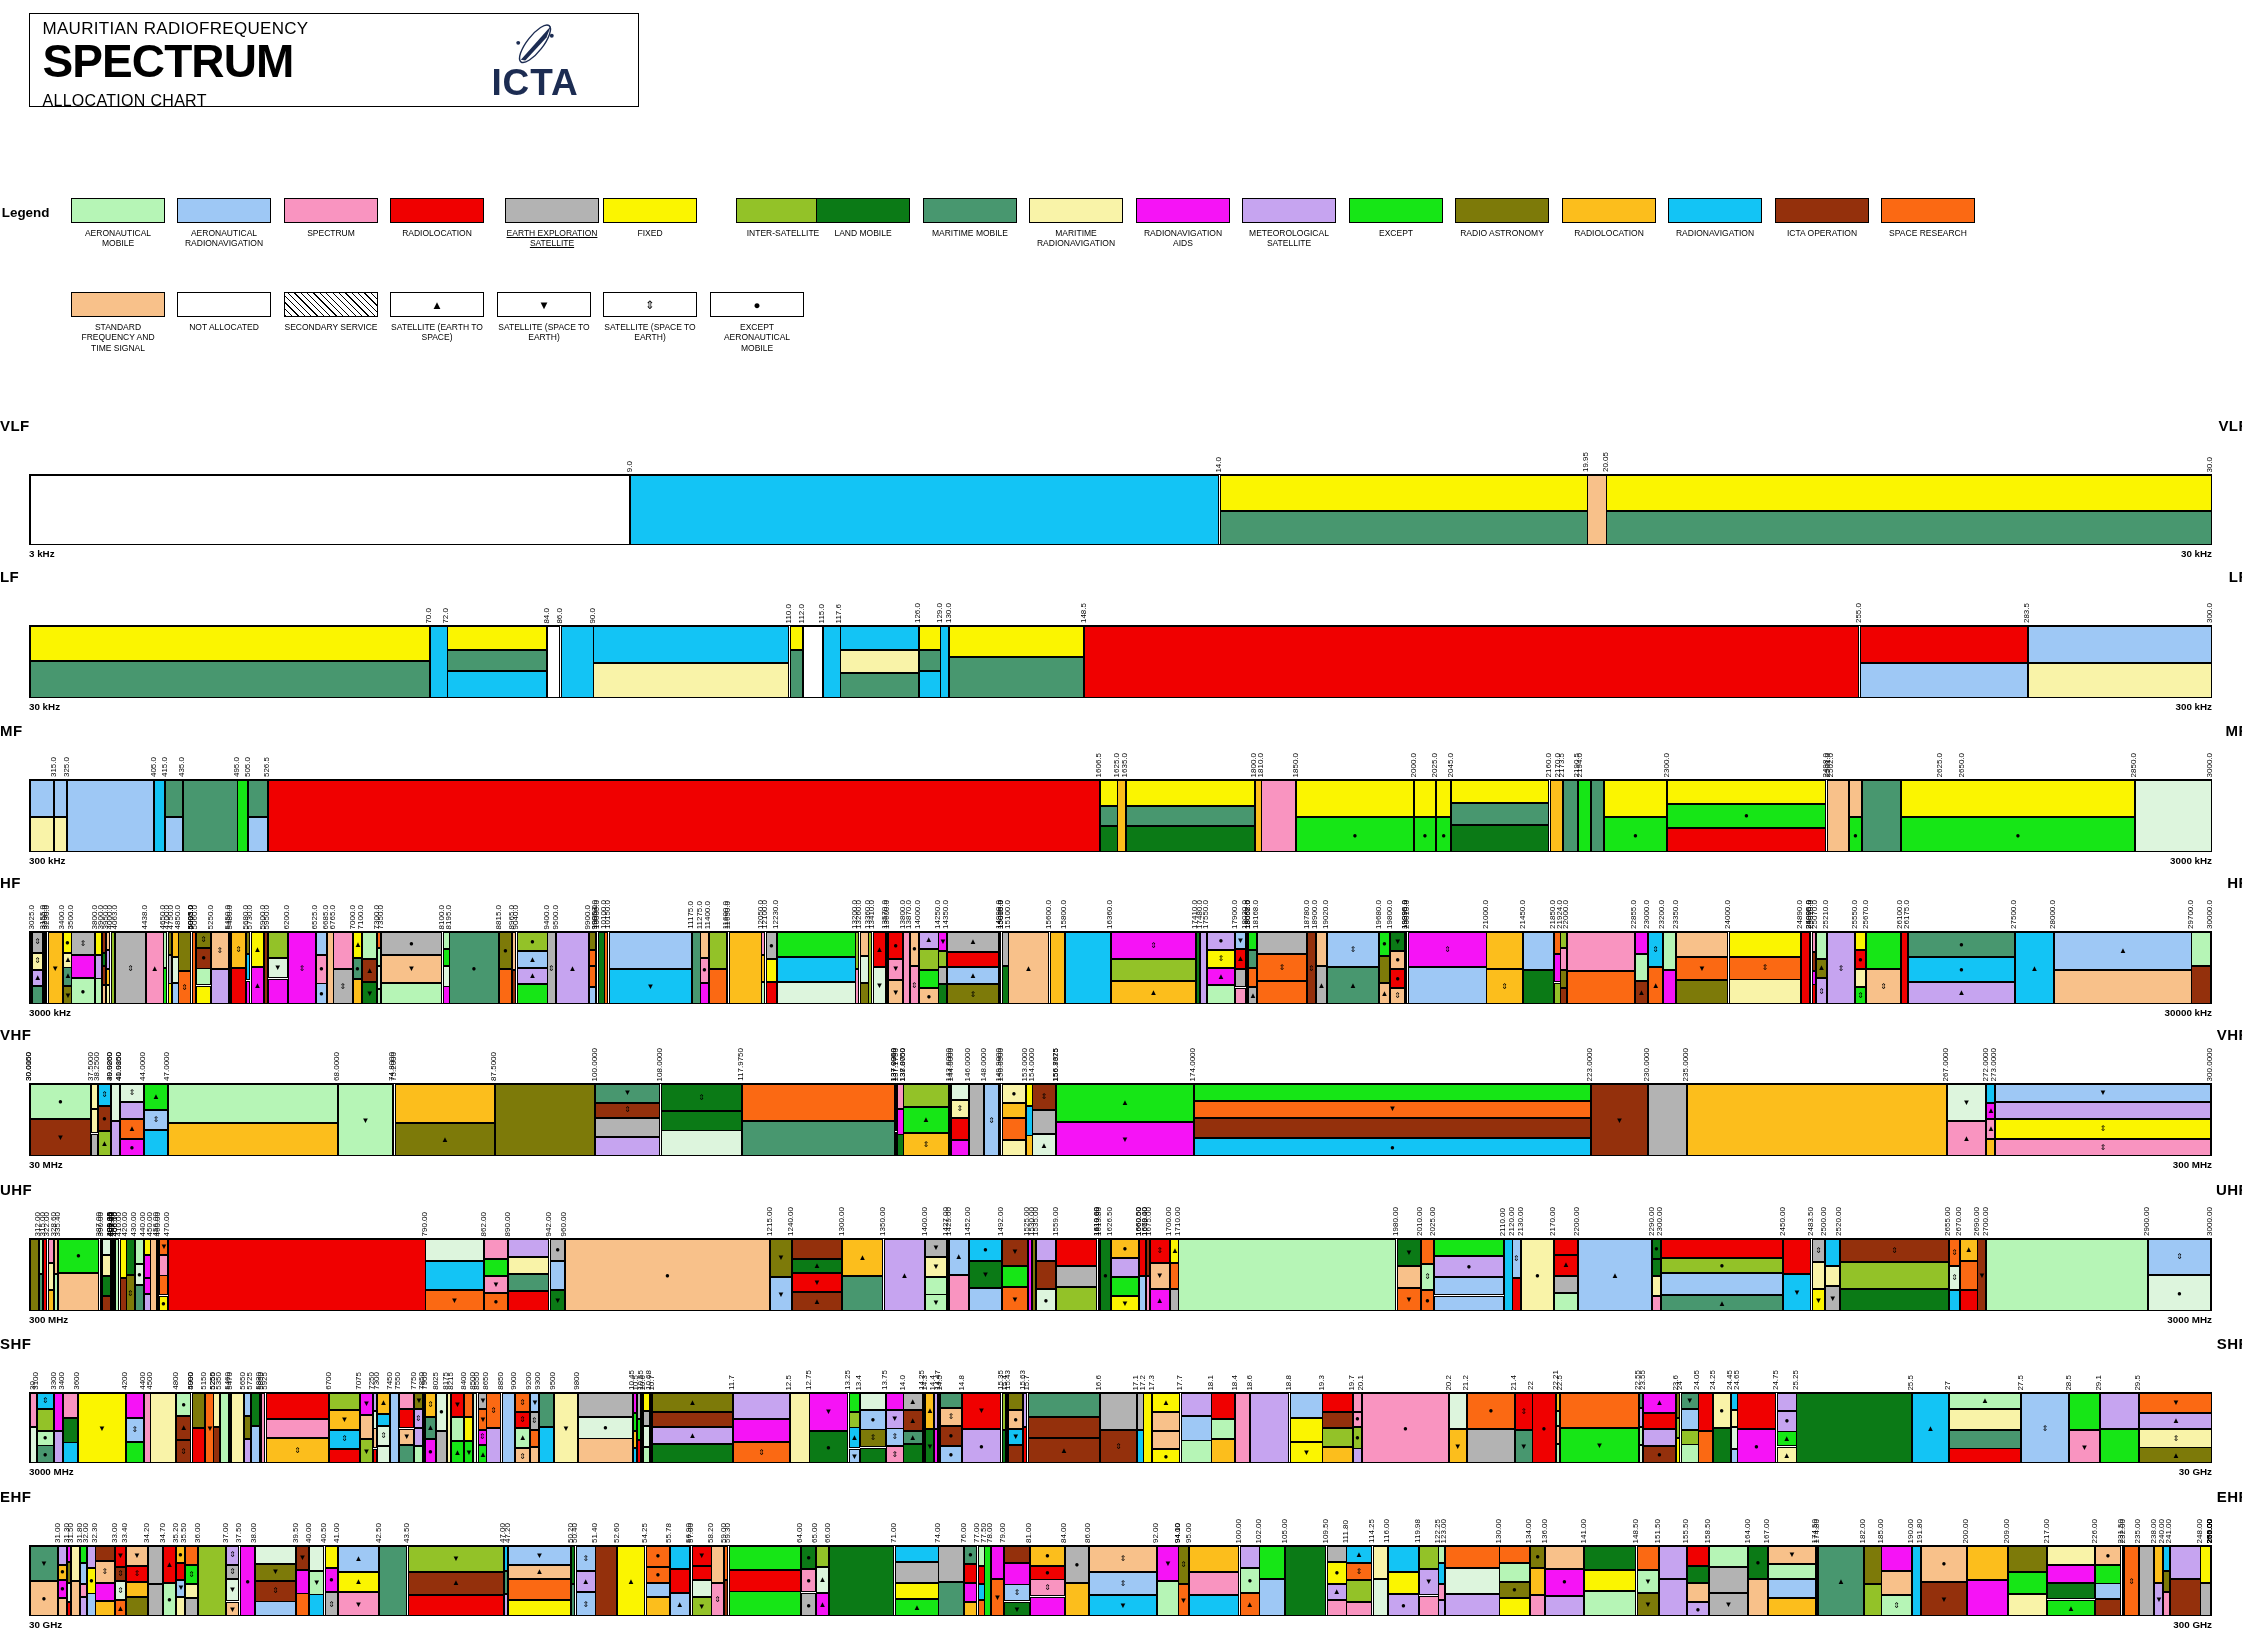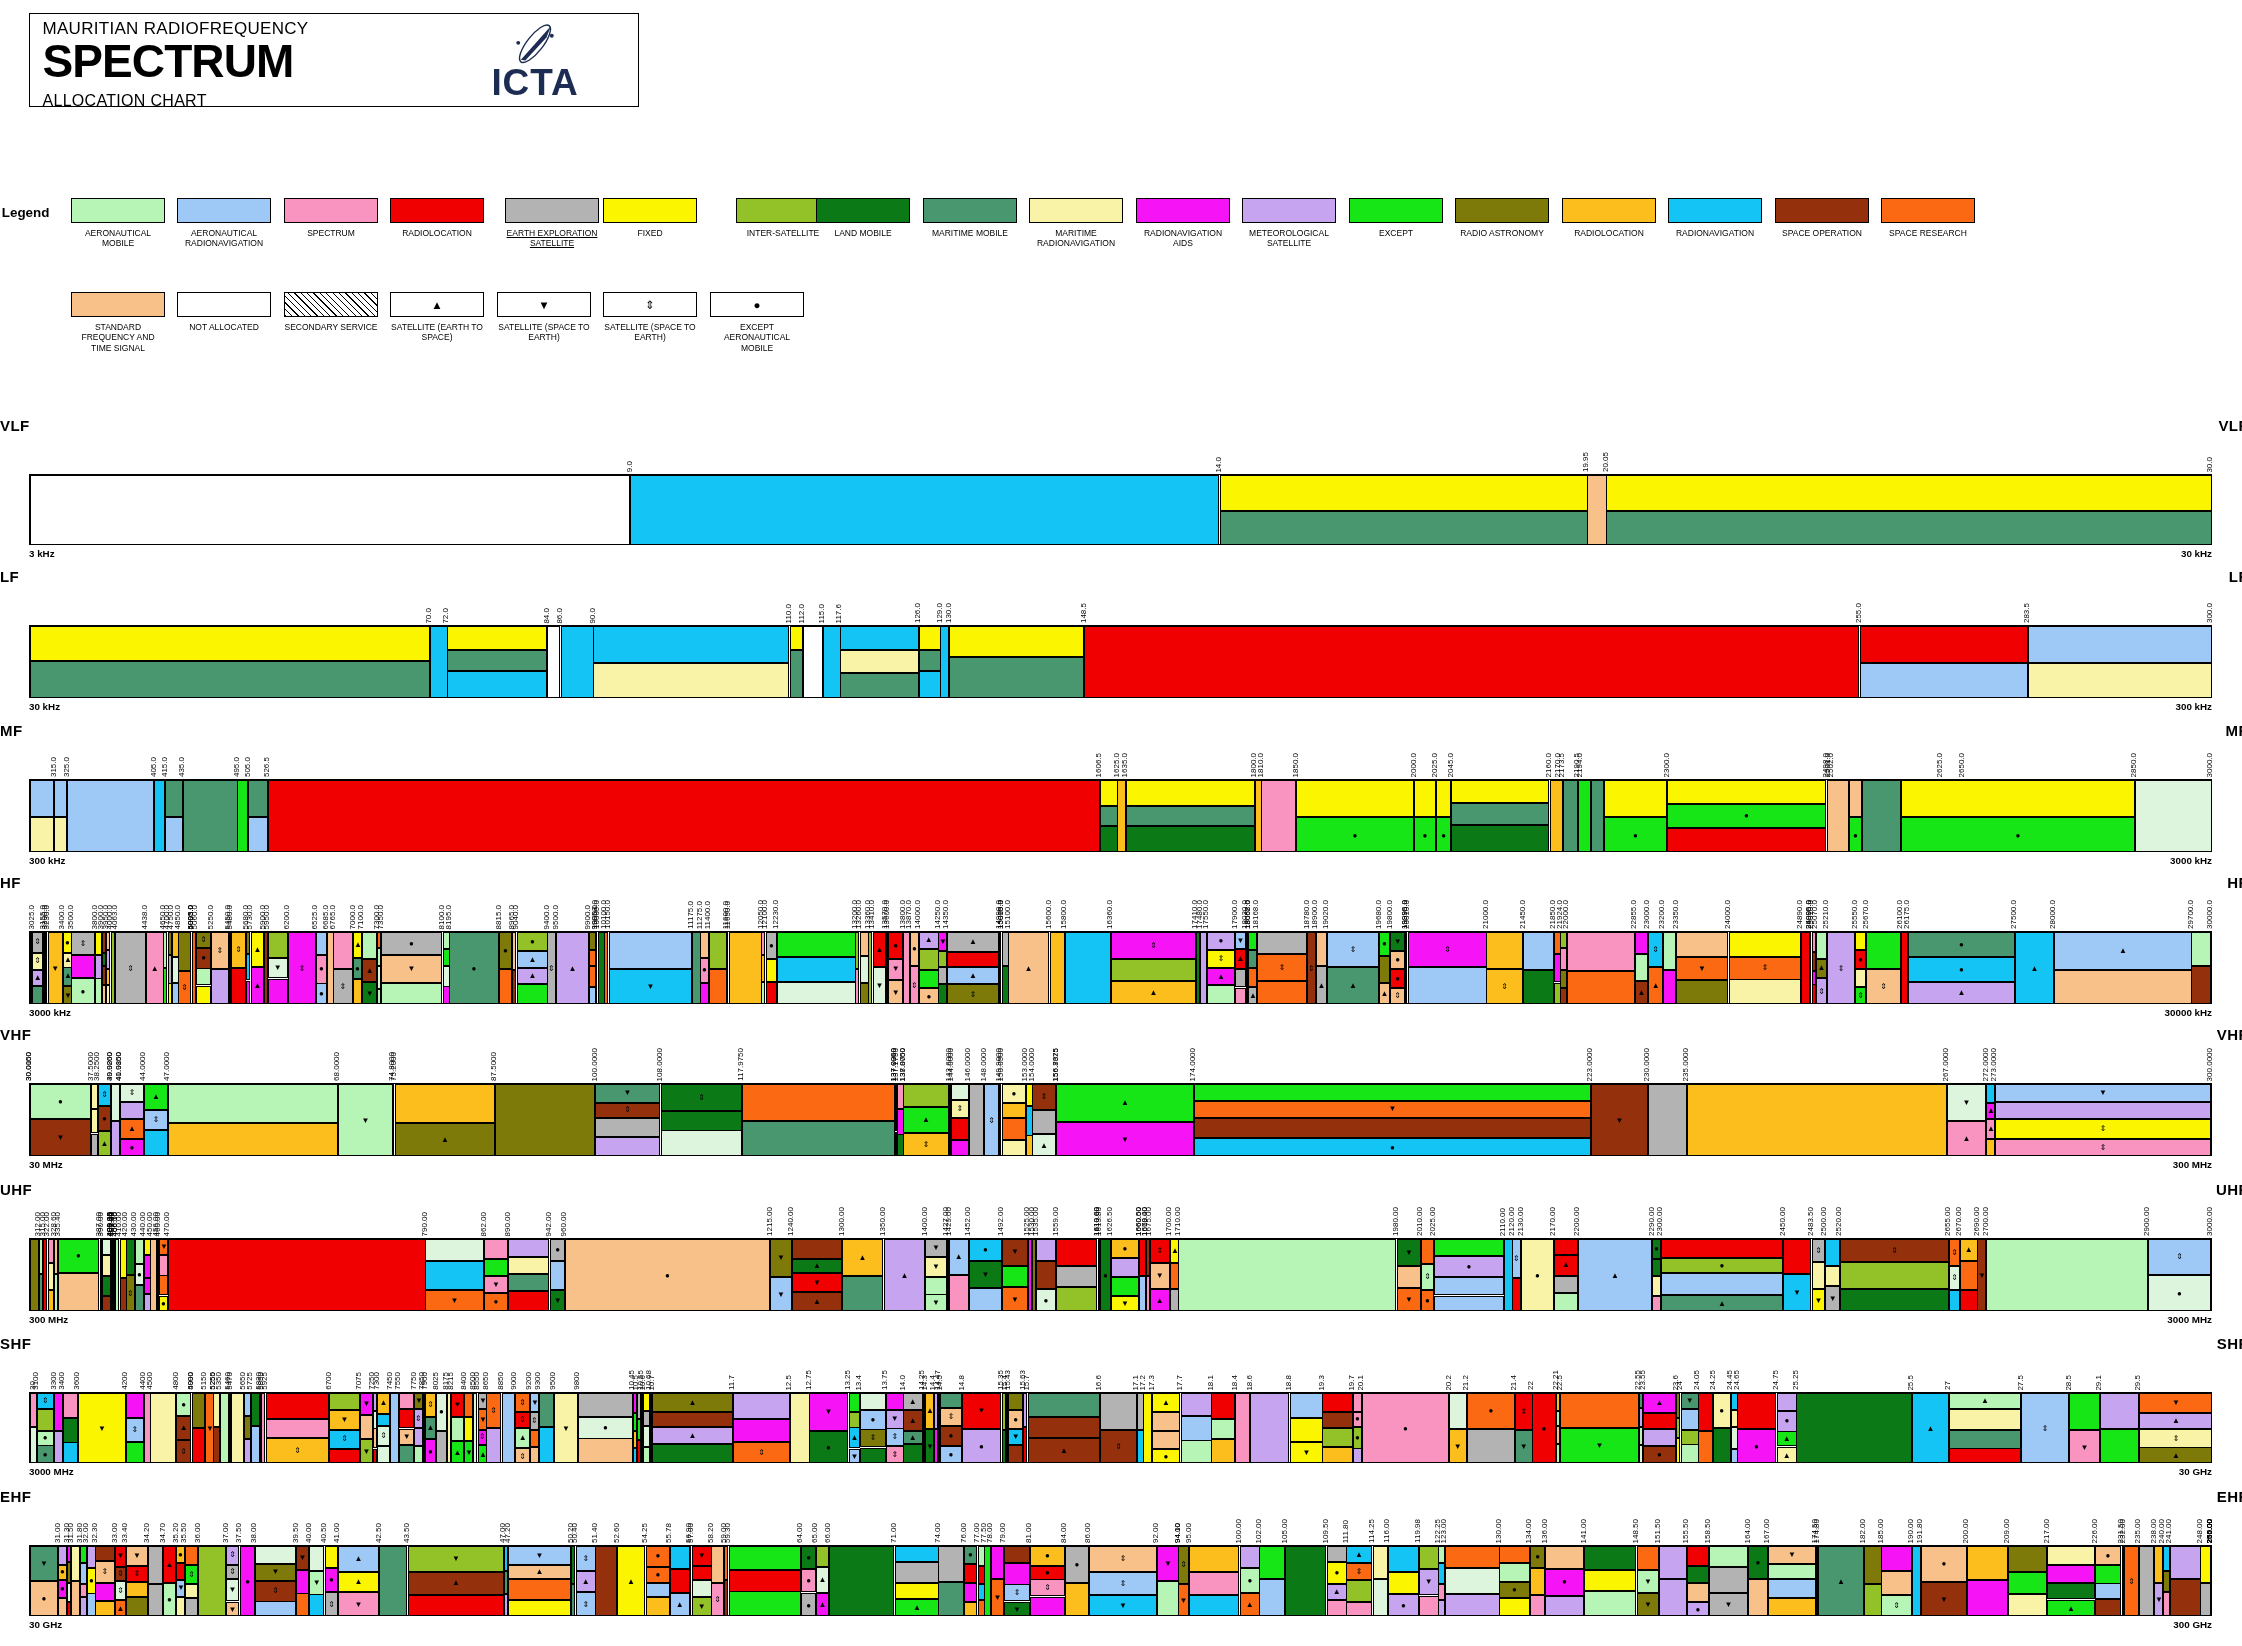--- a/index.html
+++ b/index.html
@@ -135,21 +135,21 @@
     <div class="legend-cell" style="left: 1491px;">
       <div class="legend-swatch" style="background: rgb(252, 190, 28);"></div>
       <div class="legend-text">RADIOLOCATION</div>
     </div>
     <div class="legend-cell" style="left: 1597px;">
       <div class="legend-swatch" style="background: rgb(19, 196, 245);"></div>
       <div class="legend-text">RADIONAVIGATION</div>
     </div>
     <div class="legend-cell" style="left: 1704px;">
       <div class="legend-swatch" style="background: rgb(148, 48, 12);"></div>
-      <div class="legend-text">SPACE OPERATION</div>
+      <div class="legend-text">ICTA OPERATION</div>
     </div>
     <div class="legend-cell" style="left: 1810px;">
       <div class="legend-swatch" style="background: rgb(251, 105, 19);"></div>
       <div class="legend-text">SPACE RESEARCH</div>
     </div>
   </div>
 <div id="legend-row2" class="legend-row" style="left:71px;top:292px;">
     <div class="legend-cell" style="left: 0px;">
       <div class="legend-swatch" style="background: rgb(248, 193, 138);"></div>
       <div class="legend-text">STANDARD FREQUENCY AND TIME SIGNAL</div>

